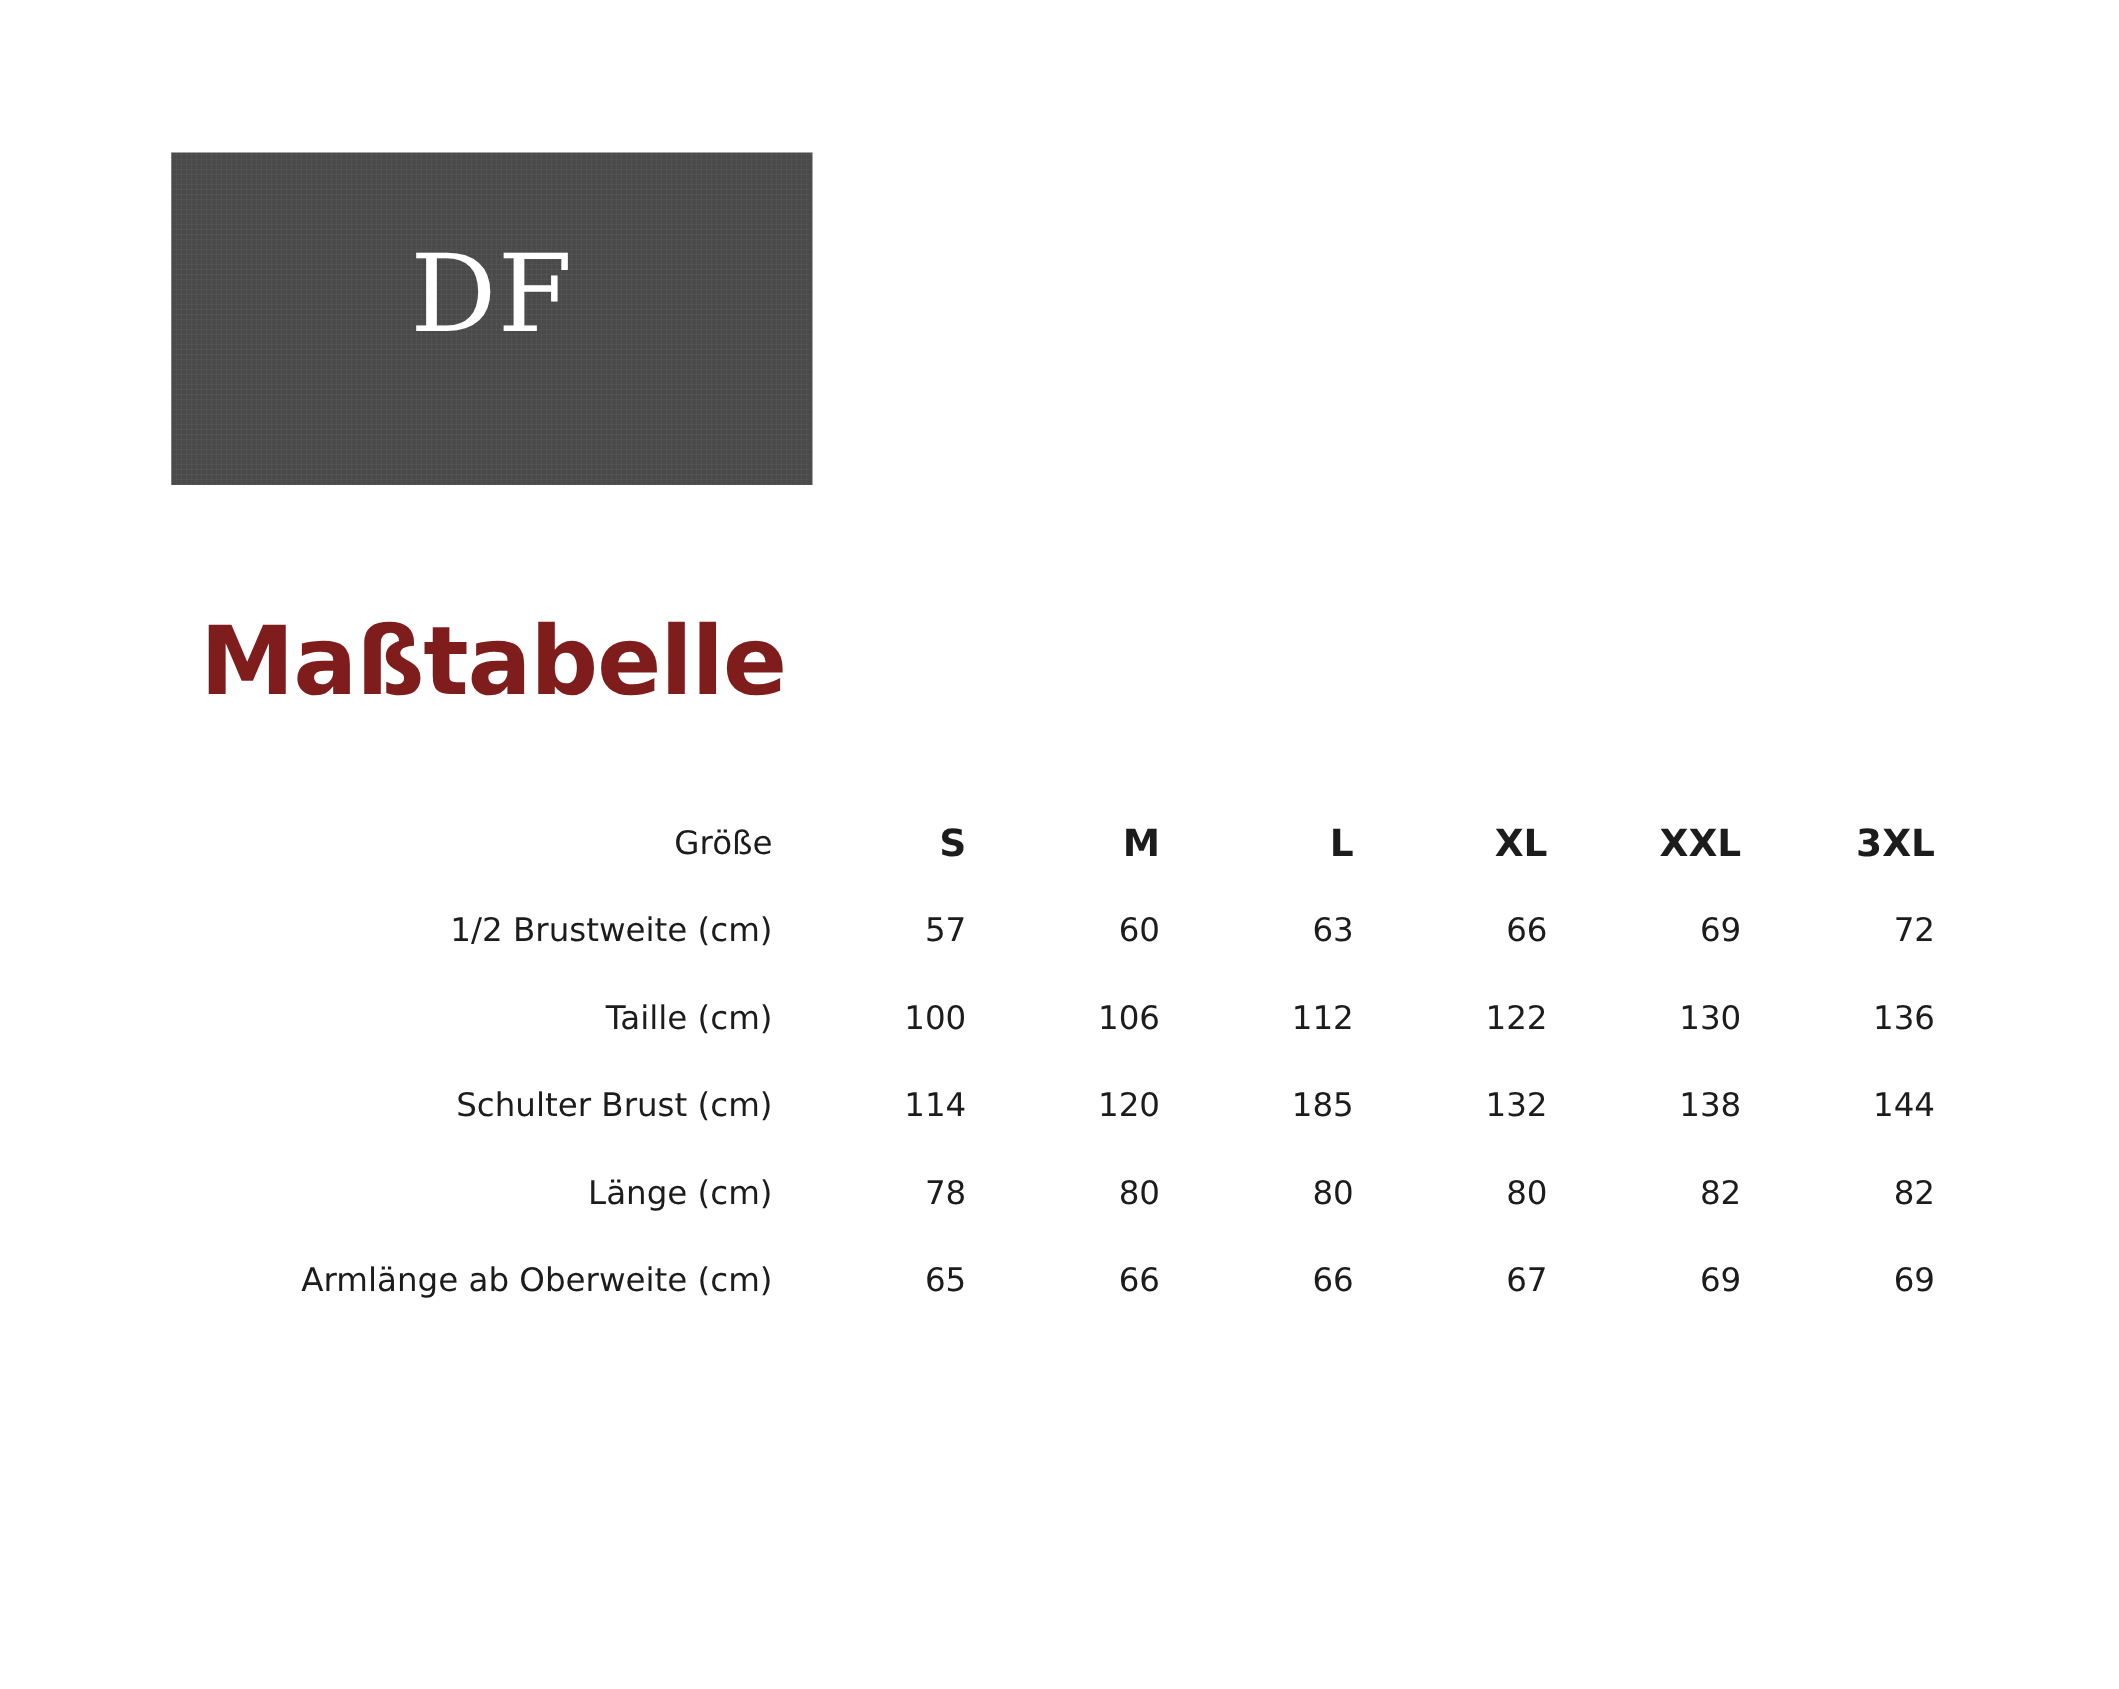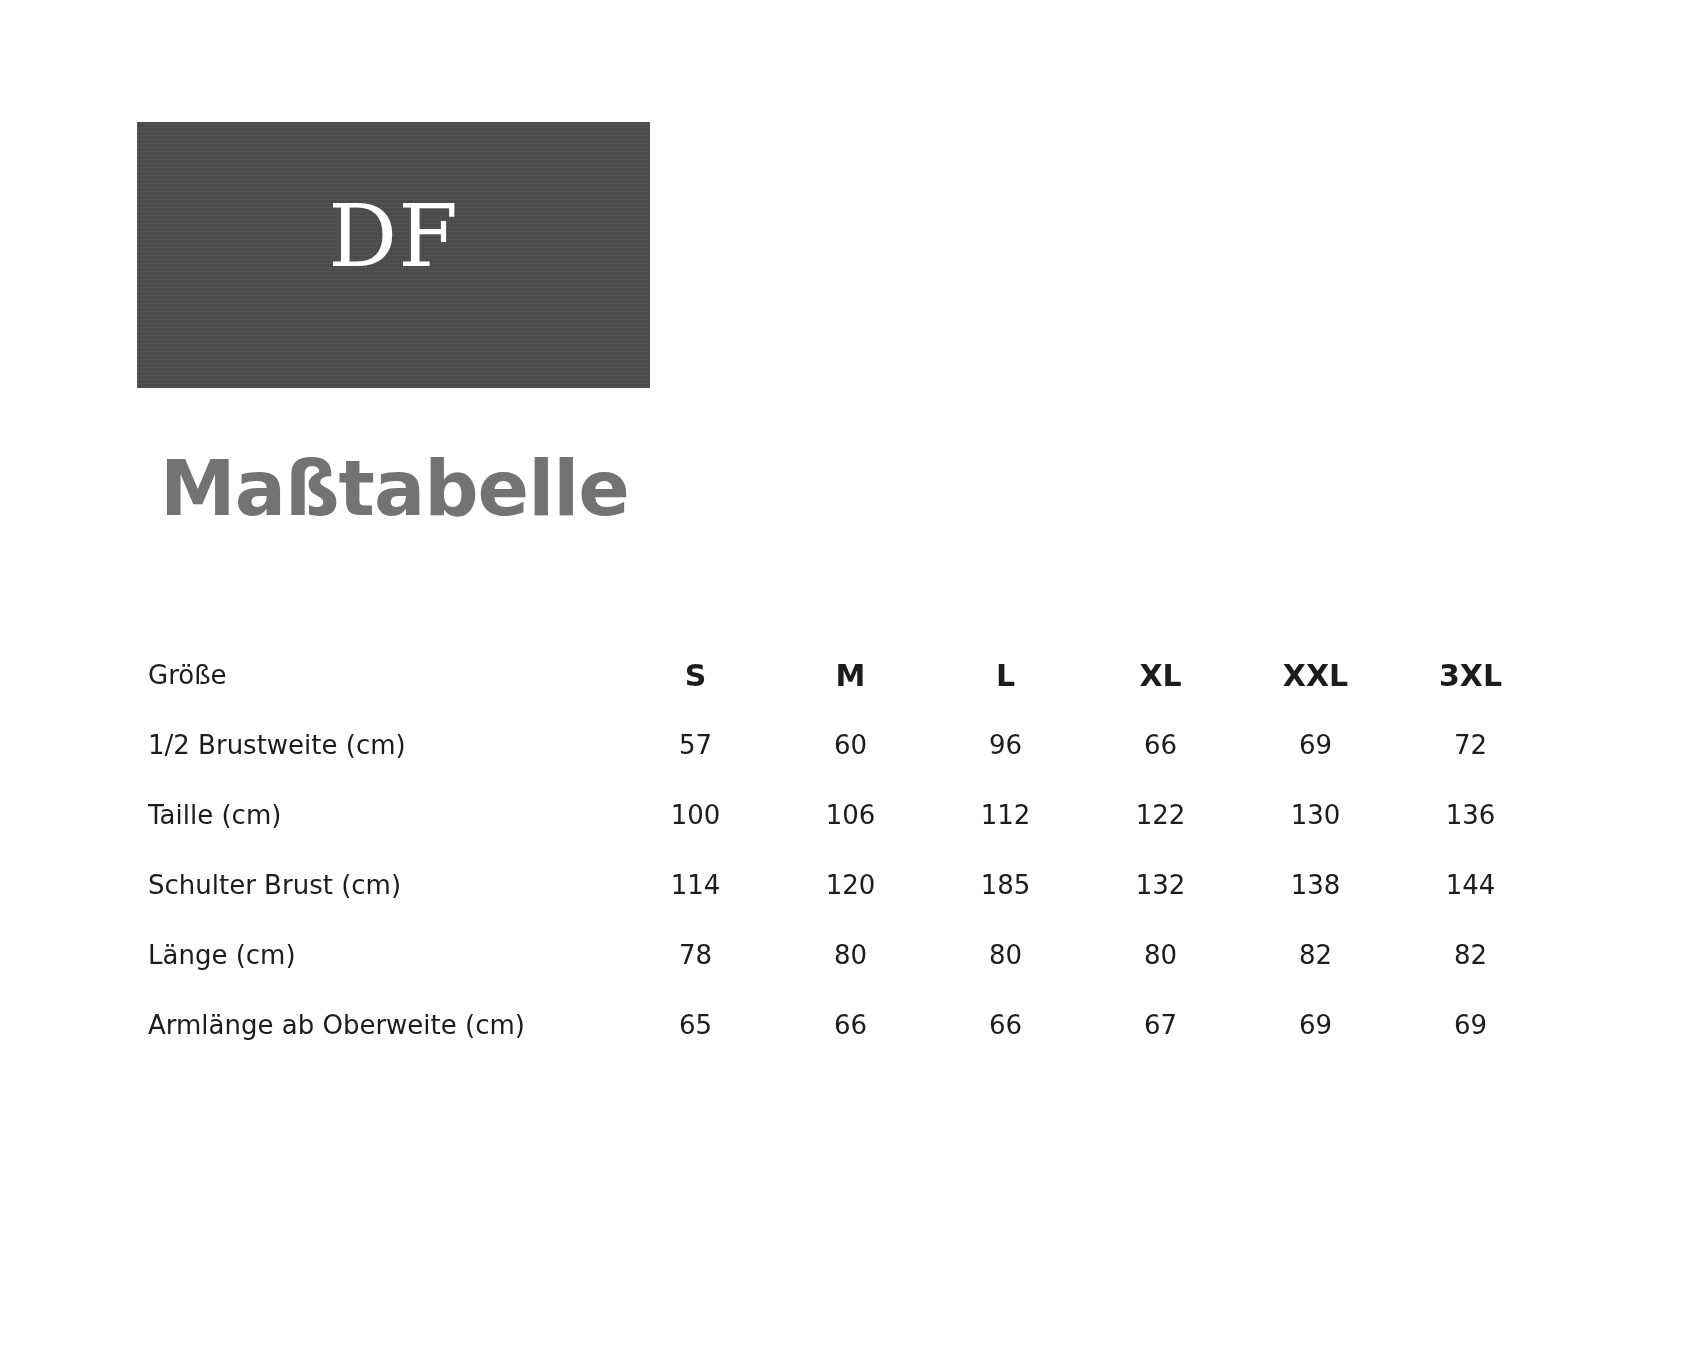--- a/index.html
+++ b/index.html
@@ -53,44 +53,45 @@
     color: #ffffff;
     letter-spacing: 13px;
     text-indent: 13px;
     font-weight: 400;
   }
 
   
   .doc-title {
     position: absolute;
     left: 160px;
-    top: 444px;
+    top: 484px;
     font-size: 76px;
     font-weight: 700;
     letter-spacing: -1px;
-    color: #737373;
+    color: #7f1d1d;
     white-space: nowrap;
   }
 
   
   .size-table {
     position: absolute;
     left: 148px;
     top: 640px;
     width: 1400px;
     border-collapse: collapse;
     font-size: 26px;
     color: #1c1c1c;
   }
   .size-table th,
   .size-table td {
     padding: 0;
     border: 0;
     font-weight: 400;
     vertical-align: middle;
+    text-align: right;
   }
   .size-table tr {
     height: 70px;
   }
   .row-label {
     text-align: left;
     width: 470px;
     white-space: nowrap;
     font-size: 26px;
   }
@@ -129,21 +130,21 @@
         <th class="size-col">XL</th>
         <th class="size-col">XXL</th>
         <th class="size-col">3XL</th>
       </tr>
     </thead>
     <tbody>
       <tr>
         <td class="row-label">1/2 Brustweite (cm)</td>
         <td class="size-col">57</td>
         <td class="size-col">60</td>
-        <td class="size-col">96</td>
+        <td class="size-col">63</td>
         <td class="size-col">66</td>
         <td class="size-col">69</td>
         <td class="size-col">72</td>
       </tr>
       <tr>
         <td class="row-label">Taille (cm)</td>
         <td class="size-col">100</td>
         <td class="size-col">106</td>
         <td class="size-col">112</td>
         <td class="size-col">122</td>

